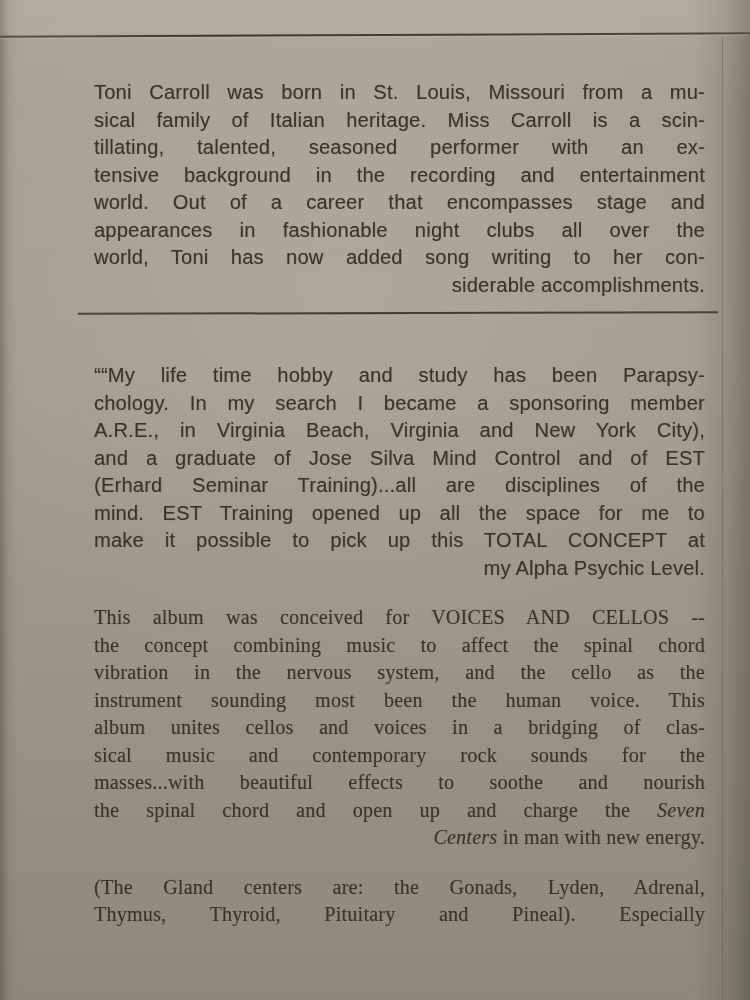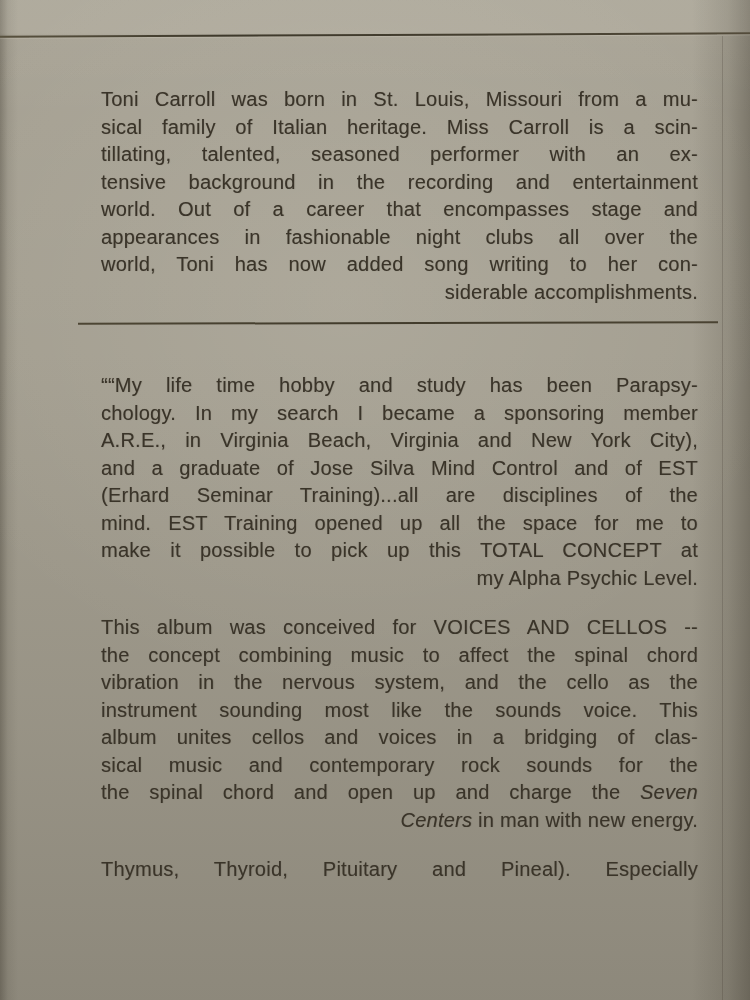--- a/index.html
+++ b/index.html
@@ -38,22 +38,22 @@
     color: #3a3429;
     font-size: 20px;
     line-height: 27.5px;
     letter-spacing: 0.25px;
     text-shadow: 0.4px 0.4px 0.7px rgba(58, 52, 41, 0.38);
   }
 
   .line { text-align: right; }
   .line.j { text-align: justify; text-align-last: justify; text-justify: inter-word; }
 
-  .para { margin: 16px; }
-  .para + .para { margin-top: 22px; }
+  .para { margin: 9px; }
+  .para + .para { margin-top: 22px; font-family: Liberation Serif, serif; }
 
   .rule {
     height: 2px;
     width: 640px;
     margin: 13px 0 48px -7px;
     background: linear-gradient(90deg, #4d4634, #413b2b 45%, #4a4332);
     transform: rotate(-0.15deg);
   }
 
   em { font-style: italic; }
@@ -91,24 +91,26 @@
         <div class="line j">and a graduate of Jose Silva Mind Control and of EST</div>
         <div class="line j">(Erhard Seminar Training)...all are disciplines of the</div>
         <div class="line j">mind. EST Training opened up all the space for me to</div>
         <div class="line j">make it possible to pick up this TOTAL CONCEPT at</div>
         <div class="line">my Alpha Psychic Level.</div>
       </div>
       <div class="para">
         <div class="line j">This album was conceived for VOICES AND CELLOS --</div>
         <div class="line j">the concept combining music to affect the spinal chord</div>
         <div class="line j">vibration in the nervous system, and the cello as the</div>
-        <div class="line j">instrument sounding most like the sounds voice. This</div>
+        <div class="line j">instrument sounding most been the human voice. This</div>
         <div class="line j">album unites cellos and voices in a bridging of clas-</div>
         <div class="line j">sical music and contemporary rock sounds for the</div>
+        <div class="line j">masses...with beautiful effects to soothe and nourish</div>
         <div class="line j">the spinal chord and open up and charge the <em>Seven</em></div>
         <div class="line"><em>Centers</em> in man with new energy.</div>
       </div>
       <div class="para">
+        <div class="line j">(The Gland centers are: the Gonads, Lyden, Adrenal,</div>
         <div class="line j">Thymus, Thyroid, Pituitary and Pineal). Especially</div>
       </div>
     </div>
   <div class="right-crease"></div>
 </div>
 
 </body></html>

